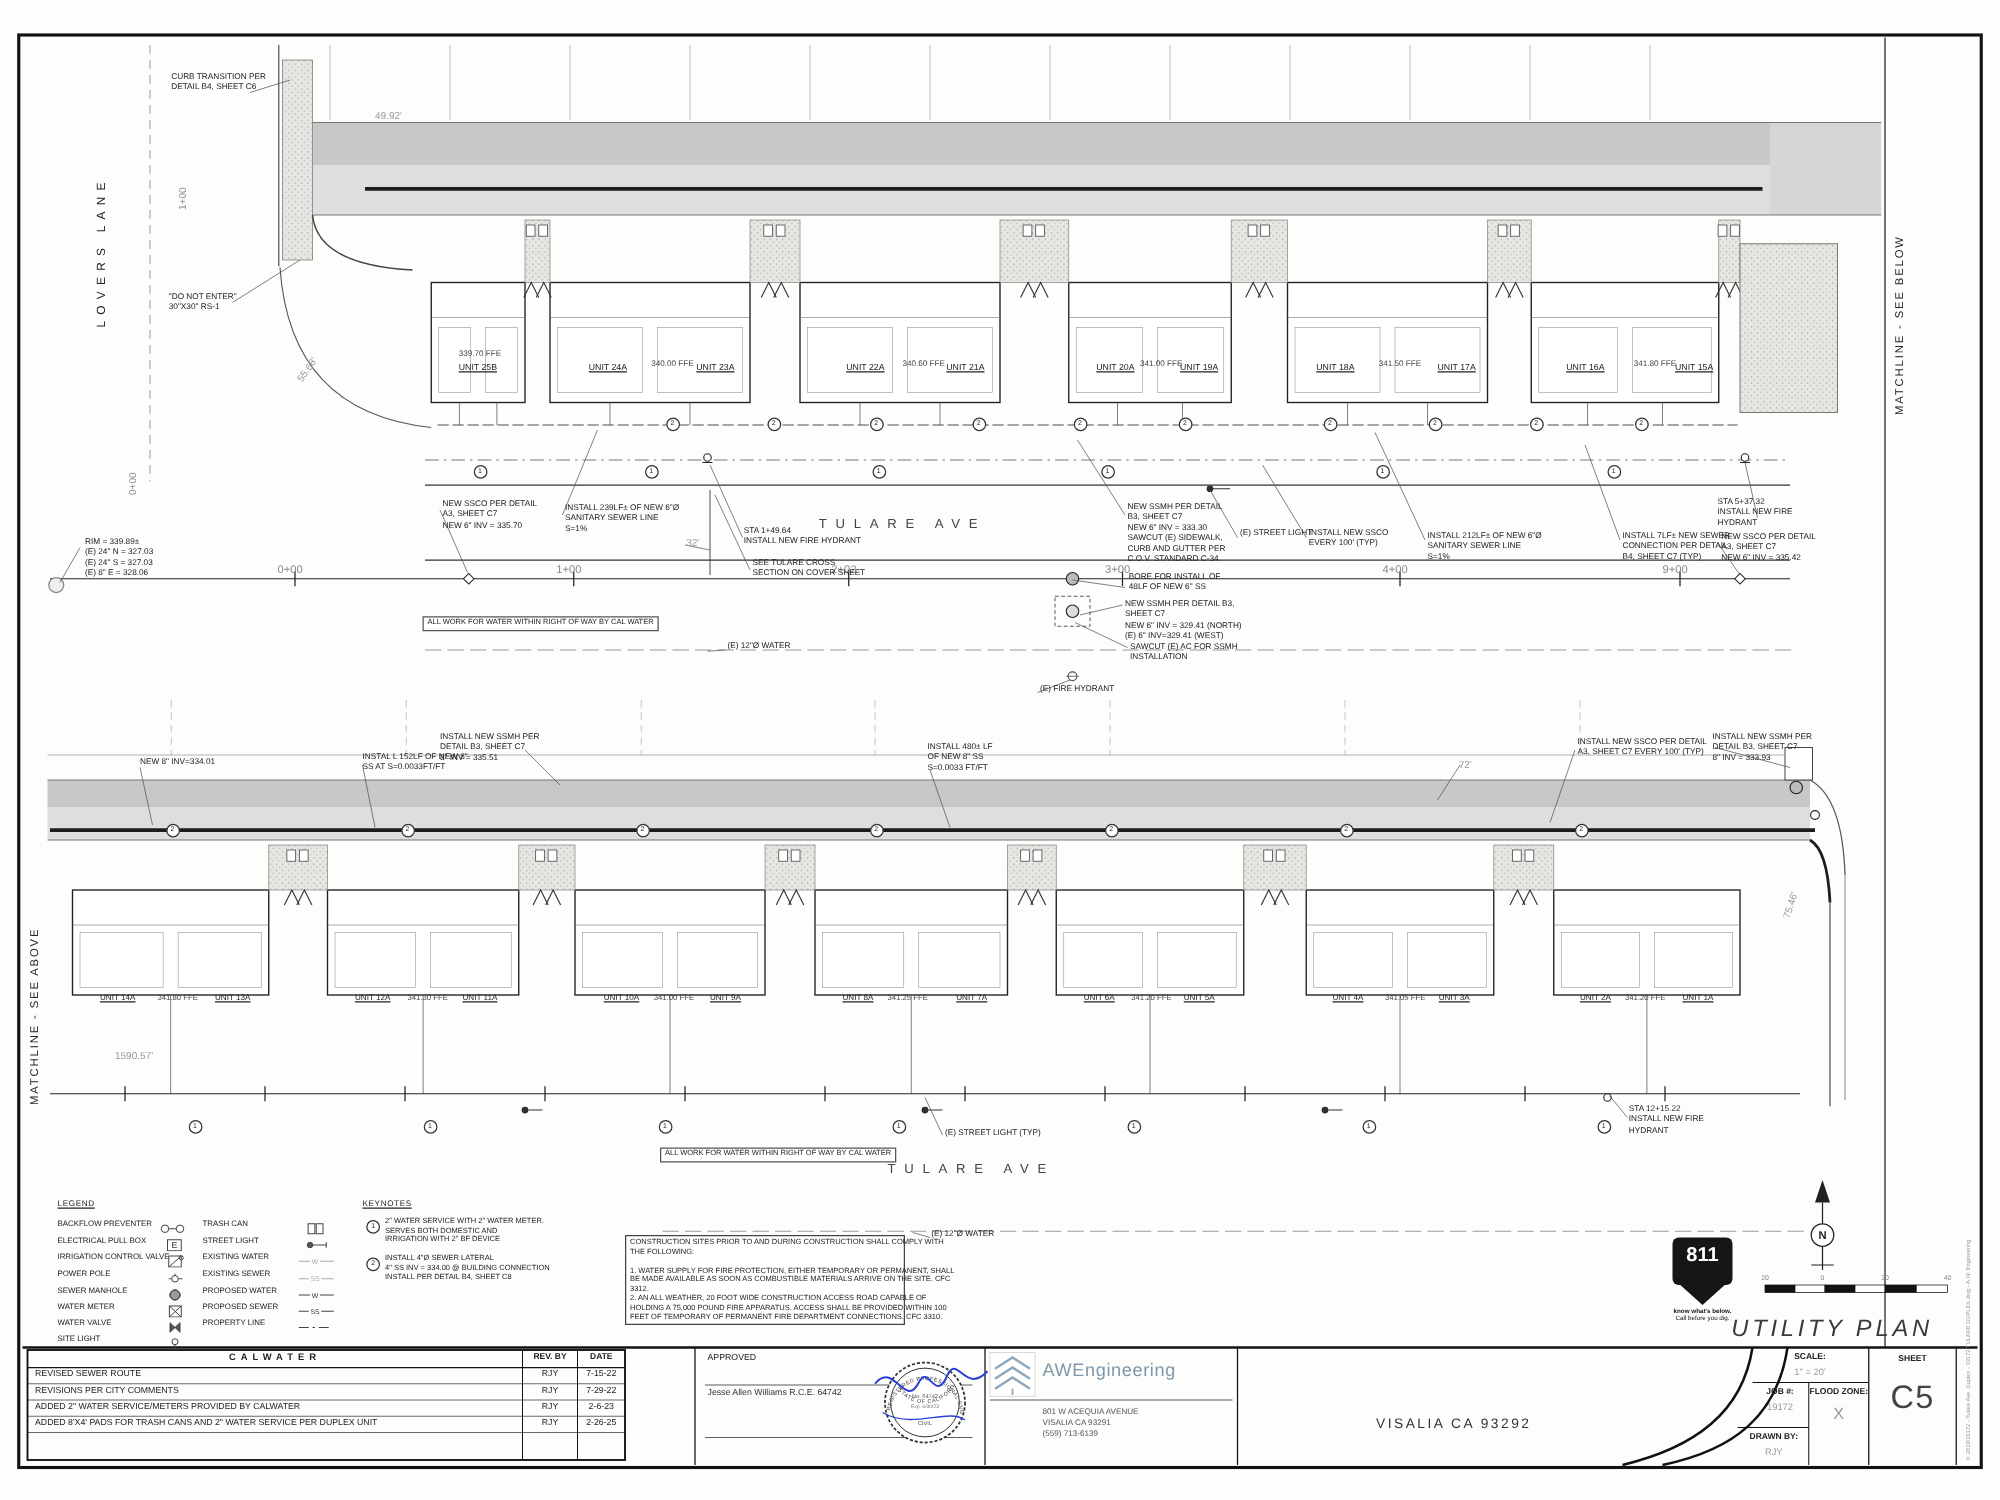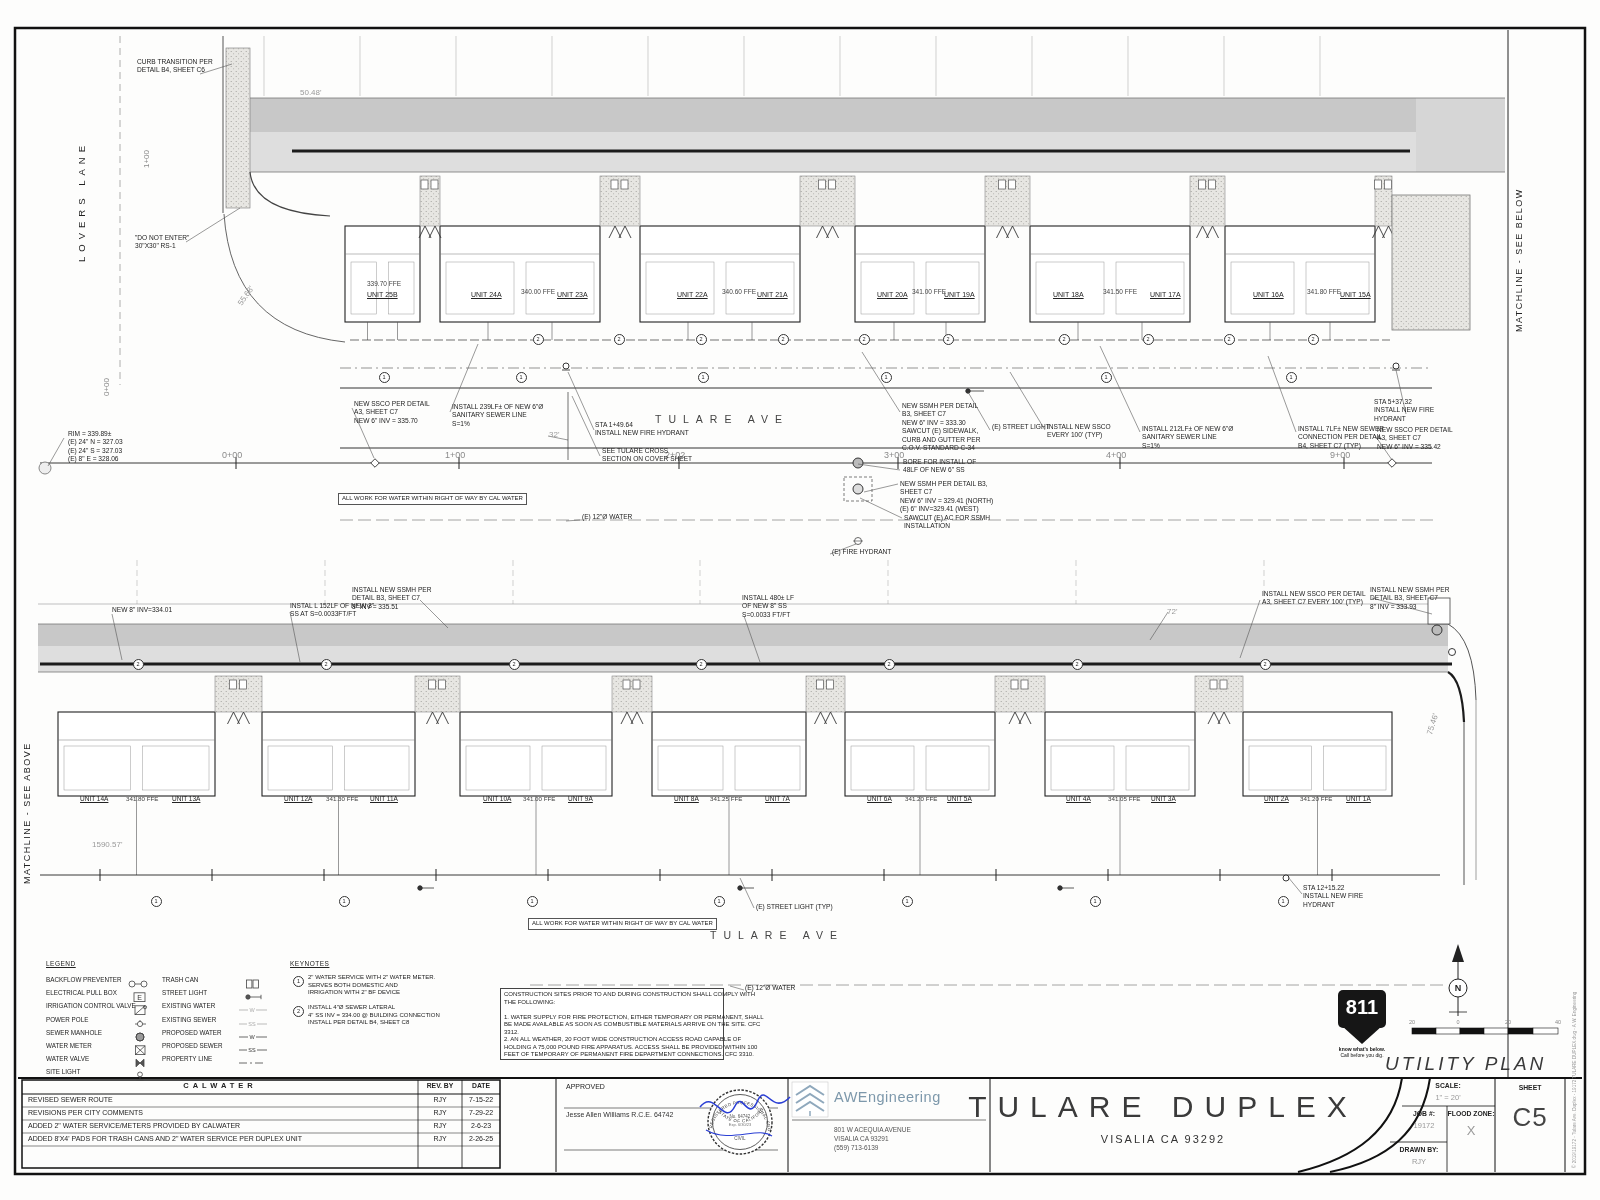--- a/index.html
+++ b/index.html
@@ -370,21 +370,20 @@
 
     <g>
       <rect x="792" y="1082" width="36" height="35" fill="#fff" stroke="#ccc" stroke-width="0.6"></rect>
       <polyline points="796,1095 810,1086 824,1095" stroke="#8fa8bc" stroke-width="2" fill="none"></polyline>
       <polyline points="796,1103 810,1094 824,1103" stroke="#8fa8bc" stroke-width="2" fill="none"></polyline>
       <polyline points="796,1111 810,1102 824,1111" stroke="#8fa8bc" stroke-width="2" fill="none"></polyline>
       <line x1="810" y1="1111" x2="810" y2="1116" stroke="#8fa8bc" stroke-width="1.5"></line>
     </g>
   </svg>
 
-  <div class="tb big-title center" style="left:1163px;top:1090px">TULARE DUPLEX</div>
   <div class="tb sub-title center" style="left:1163px;top:1133px">VISALIA CA 93292</div>
   <div class="tb" style="left:1385px;top:1053px;font-size:19px;font-style:italic;letter-spacing:3px;color:#3a3a3a">UTILITY PLAN</div>
 
   <div class="tb cell-lab center" style="left:1448px;top:1082px">SCALE:</div>
   <div class="tb cell-val center" style="left:1448px;top:1093px">1" = 20'</div>
   <div class="tb cell-lab center" style="left:1424px;top:1110px">JOB #:</div>
   <div class="tb cell-val center" style="left:1424px;top:1121px">19172</div>
   <div class="tb cell-lab center" style="left:1471px;top:1110px">FLOOD ZONE:</div>
   <div class="tb cell-val center" style="left:1471px;top:1123px;font-size:13px">X</div>
   <div class="tb cell-lab center" style="left:1419px;top:1146px">DRAWN BY:</div>
@@ -412,21 +411,21 @@
       <div class="tb center" style="top: 1109px; left: 440px; font-size: 7px;">RJY</div>
       <div class="tb center" style="top: 1109px; left: 481px; font-size: 7px;">7-29-22</div>
       <div class="tb " style="top: 1122px; left: 28px; font-size: 7px;">ADDED 2" WATER SERVICE/METERS PROVIDED BY CALWATER</div>
       <div class="tb center" style="top: 1122px; left: 440px; font-size: 7px;">RJY</div>
       <div class="tb center" style="top: 1122px; left: 481px; font-size: 7px;">2-6-23</div>
       <div class="tb " style="top: 1135px; left: 28px; font-size: 7px;">ADDED 8'X4' PADS FOR TRASH CANS AND 2" WATER SERVICE PER DUPLEX UNIT</div>
       <div class="tb center" style="top: 1135px; left: 440px; font-size: 7px;">RJY</div>
       <div class="tb center" style="top: 1135px; left: 481px; font-size: 7px;">2-26-25</div>
     </div>
 
-  <div class="tb center" style="left:1362px;top:996px;font-size:20px;font-weight:bold;color:#fff">811</div>
+  <div class="tb center" style="left:1362px;top:996px;font-size:16px;font-weight:bold;color:#fff">811</div>
   <div class="tb center" style="left:1362px;top:1046px;font-size:5px;font-weight:bold;color:#111">know what's below.</div>
   <div class="tb center" style="left:1362px;top:1052px;font-size:5px;color:#111">Call before you dig.</div>
   <div class="tb center" style="left:1458px;top:983px;font-size:9px;font-weight:bold">N</div>
 
   <div class="lbl" style="left:1514px;top:332px;font-size:9px;letter-spacing:1.5px;transform:rotate(-90deg)">MATCHLINE - SEE BELOW</div>
   <div class="lbl" style="left:22px;top:884px;font-size:9px;letter-spacing:1.5px;transform:rotate(-90deg)">MATCHLINE - SEE ABOVE</div>
   <div class="lbl" style="left:76px;top:262px;font-size:9.5px;letter-spacing:5px;transform:rotate(-90deg)">LOVERS LANE</div>
   <div class="lbl" style="left:655px;top:413px;font-size:10.5px;letter-spacing:7px;color:#444">TULARE AVE</div>
   <div class="lbl" style="left:710px;top:929px;font-size:10.5px;letter-spacing:7px;color:#444">TULARE AVE</div>
 
@@ -558,21 +557,21 @@
       <div class="lbl" style="left: 722px; top: 288px; font-size: 6.5px; color: rgb(68, 68, 68);">340.60 FFE</div>
       <div class="lbl" style="left: 912px; top: 288px; font-size: 6.5px; color: rgb(68, 68, 68);">341.00 FFE</div>
       <div class="lbl" style="left: 1103px; top: 288px; font-size: 6.5px; color: rgb(68, 68, 68);">341.50 FFE</div>
       <div class="lbl" style="left: 1307px; top: 288px; font-size: 6.5px; color: rgb(68, 68, 68);">341.80 FFE</div>
       <div class="lbl" style="left: 222px; top: 450px; font-size: 9px; color: rgb(138, 138, 138);">0+00</div>
       <div class="lbl" style="left: 445px; top: 450px; font-size: 9px; color: rgb(138, 138, 138);">1+00</div>
       <div class="lbl" style="left: 665px; top: 450px; font-size: 9px; color: rgb(138, 138, 138);">2+02</div>
       <div class="lbl" style="left: 884px; top: 450px; font-size: 9px; color: rgb(138, 138, 138);">3+00</div>
       <div class="lbl" style="left: 1106px; top: 450px; font-size: 9px; color: rgb(138, 138, 138);">4+00</div>
       <div class="lbl" style="left: 1330px; top: 450px; font-size: 9px; color: rgb(138, 138, 138);">9+00</div>
-      <div class="lbl" style="left: 300px; top: 88px; font-size: 8px; color: rgb(154, 154, 154);">50.48'</div>
+      <div class="lbl" style="left: 300px; top: 88px; font-size: 8px; color: rgb(154, 154, 154);">49.92'</div>
       <div class="lbl" style="left: 236px; top: 302px; font-size: 8px; color: rgb(154, 154, 154); transform: rotate(-55deg);">55.68'</div>
       <div class="lbl" style="left: 549px; top: 430px; font-size: 8px; color: rgb(154, 154, 154);">32'</div>
       <div class="lbl" style="left: 137px; top: 58px; font-size: 6.6px;">CURB TRANSITION PER
 DETAIL B4, SHEET C6</div>
       <div class="lbl" style="left: 135px; top: 234px; font-size: 6.6px;">"DO NOT ENTER"
 30"X30" RS-1</div>
       <div class="lbl" style="left: 68px; top: 430px; font-size: 6.6px;">RIM = 339.89±
 (E) 24" N = 327.03
 (E) 24" S = 327.03
 (E) 8" E = 328.06</div>

